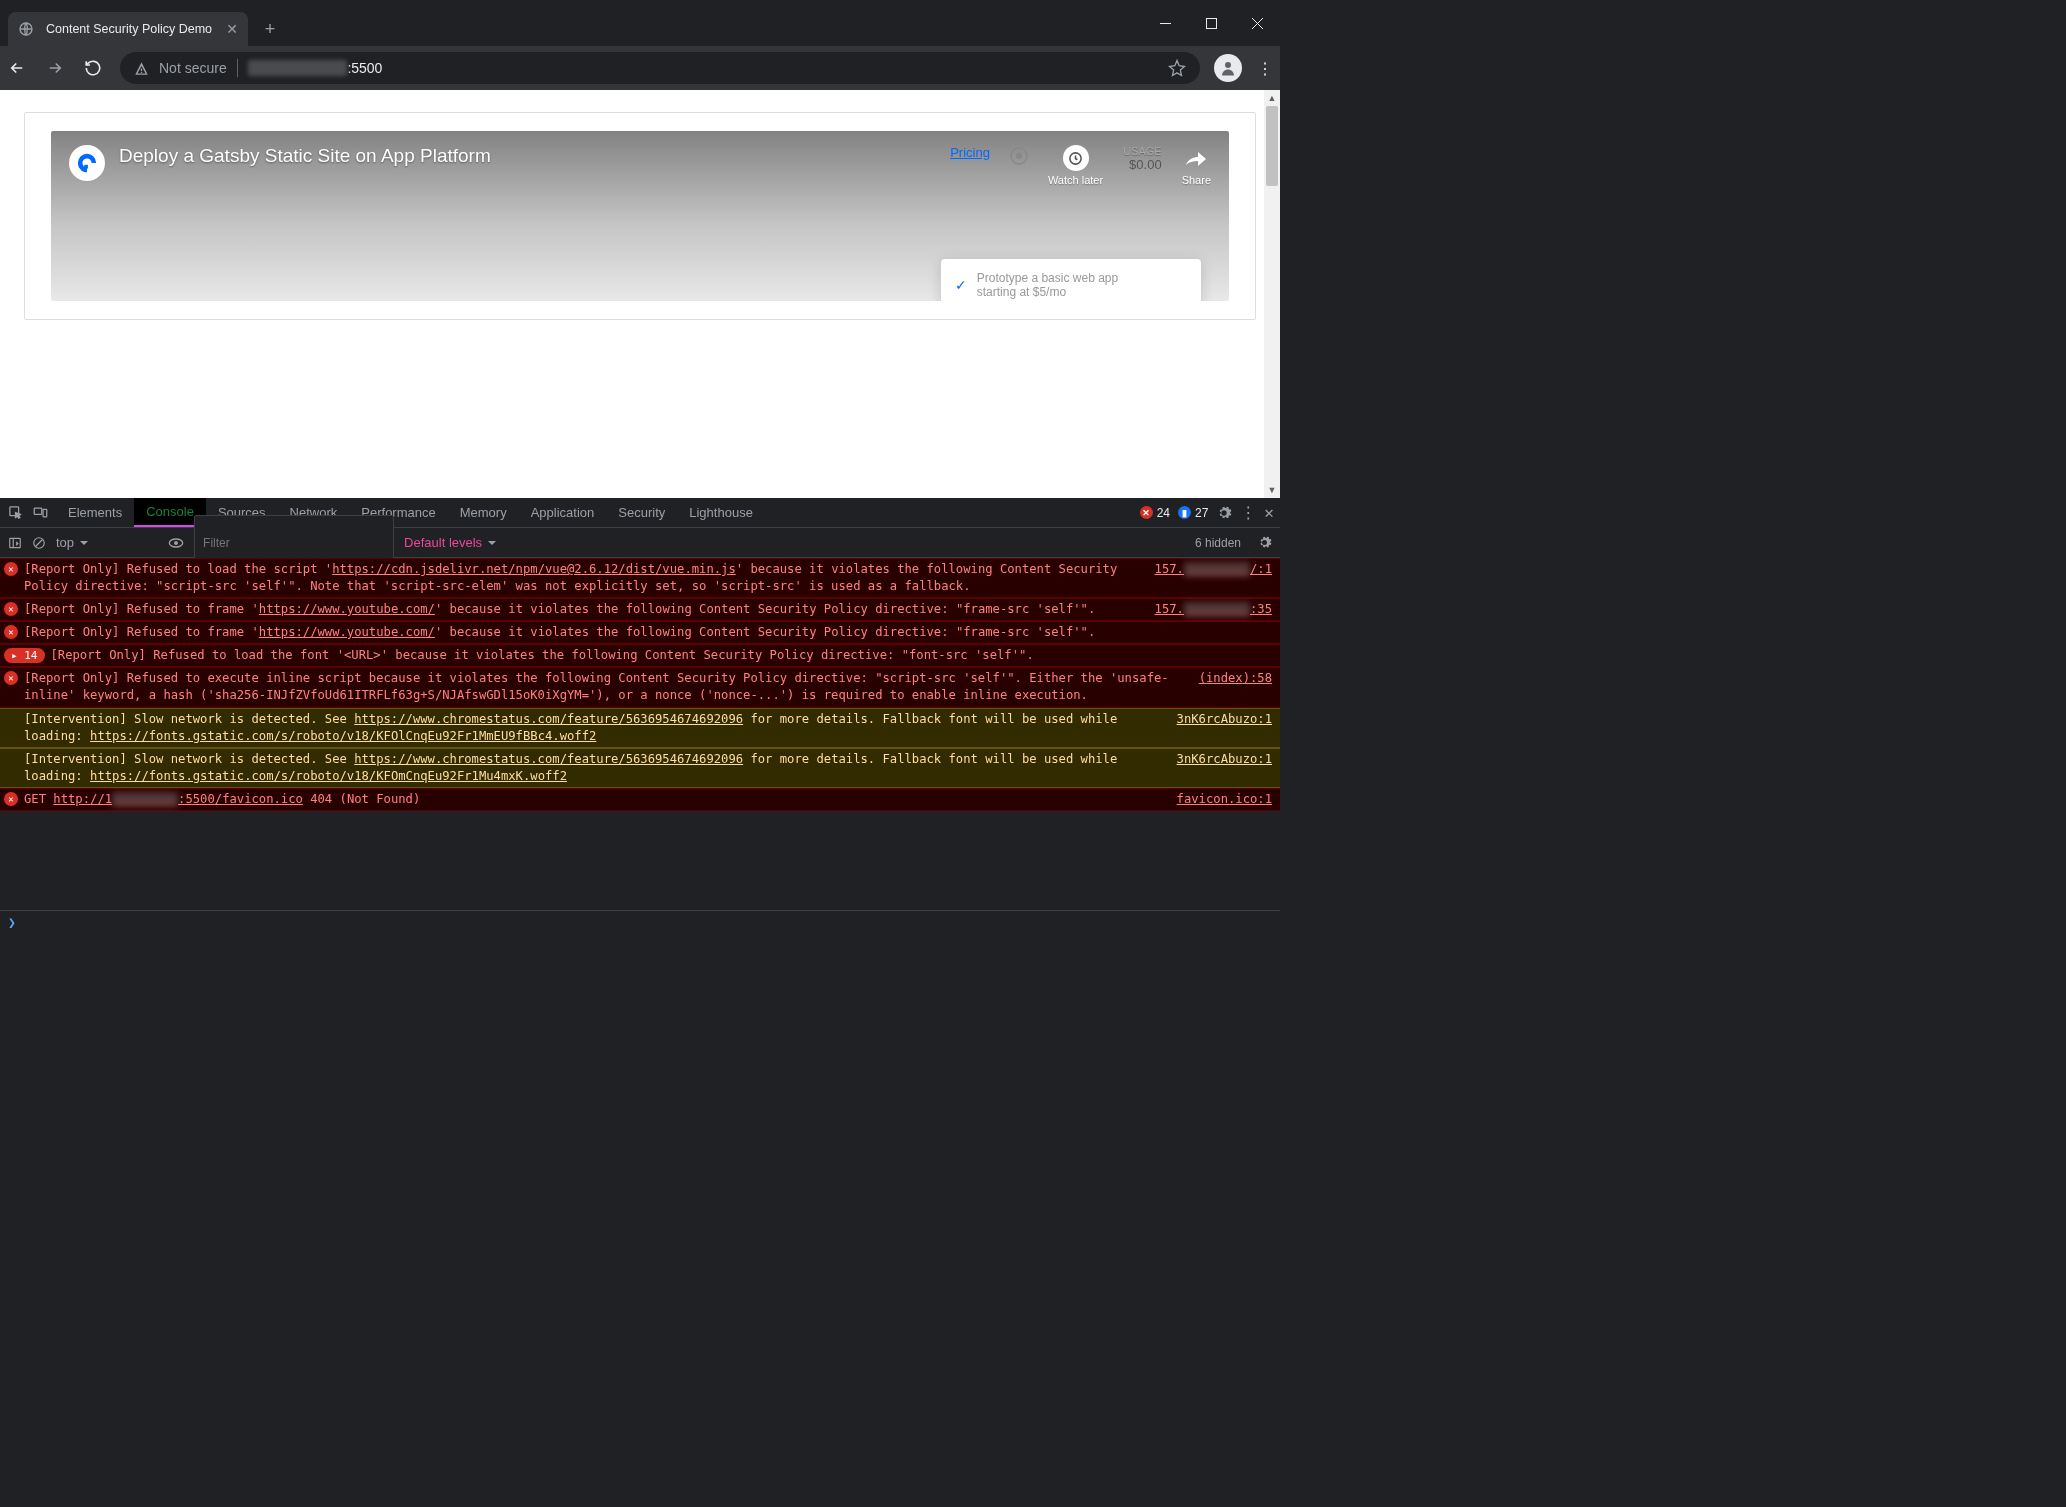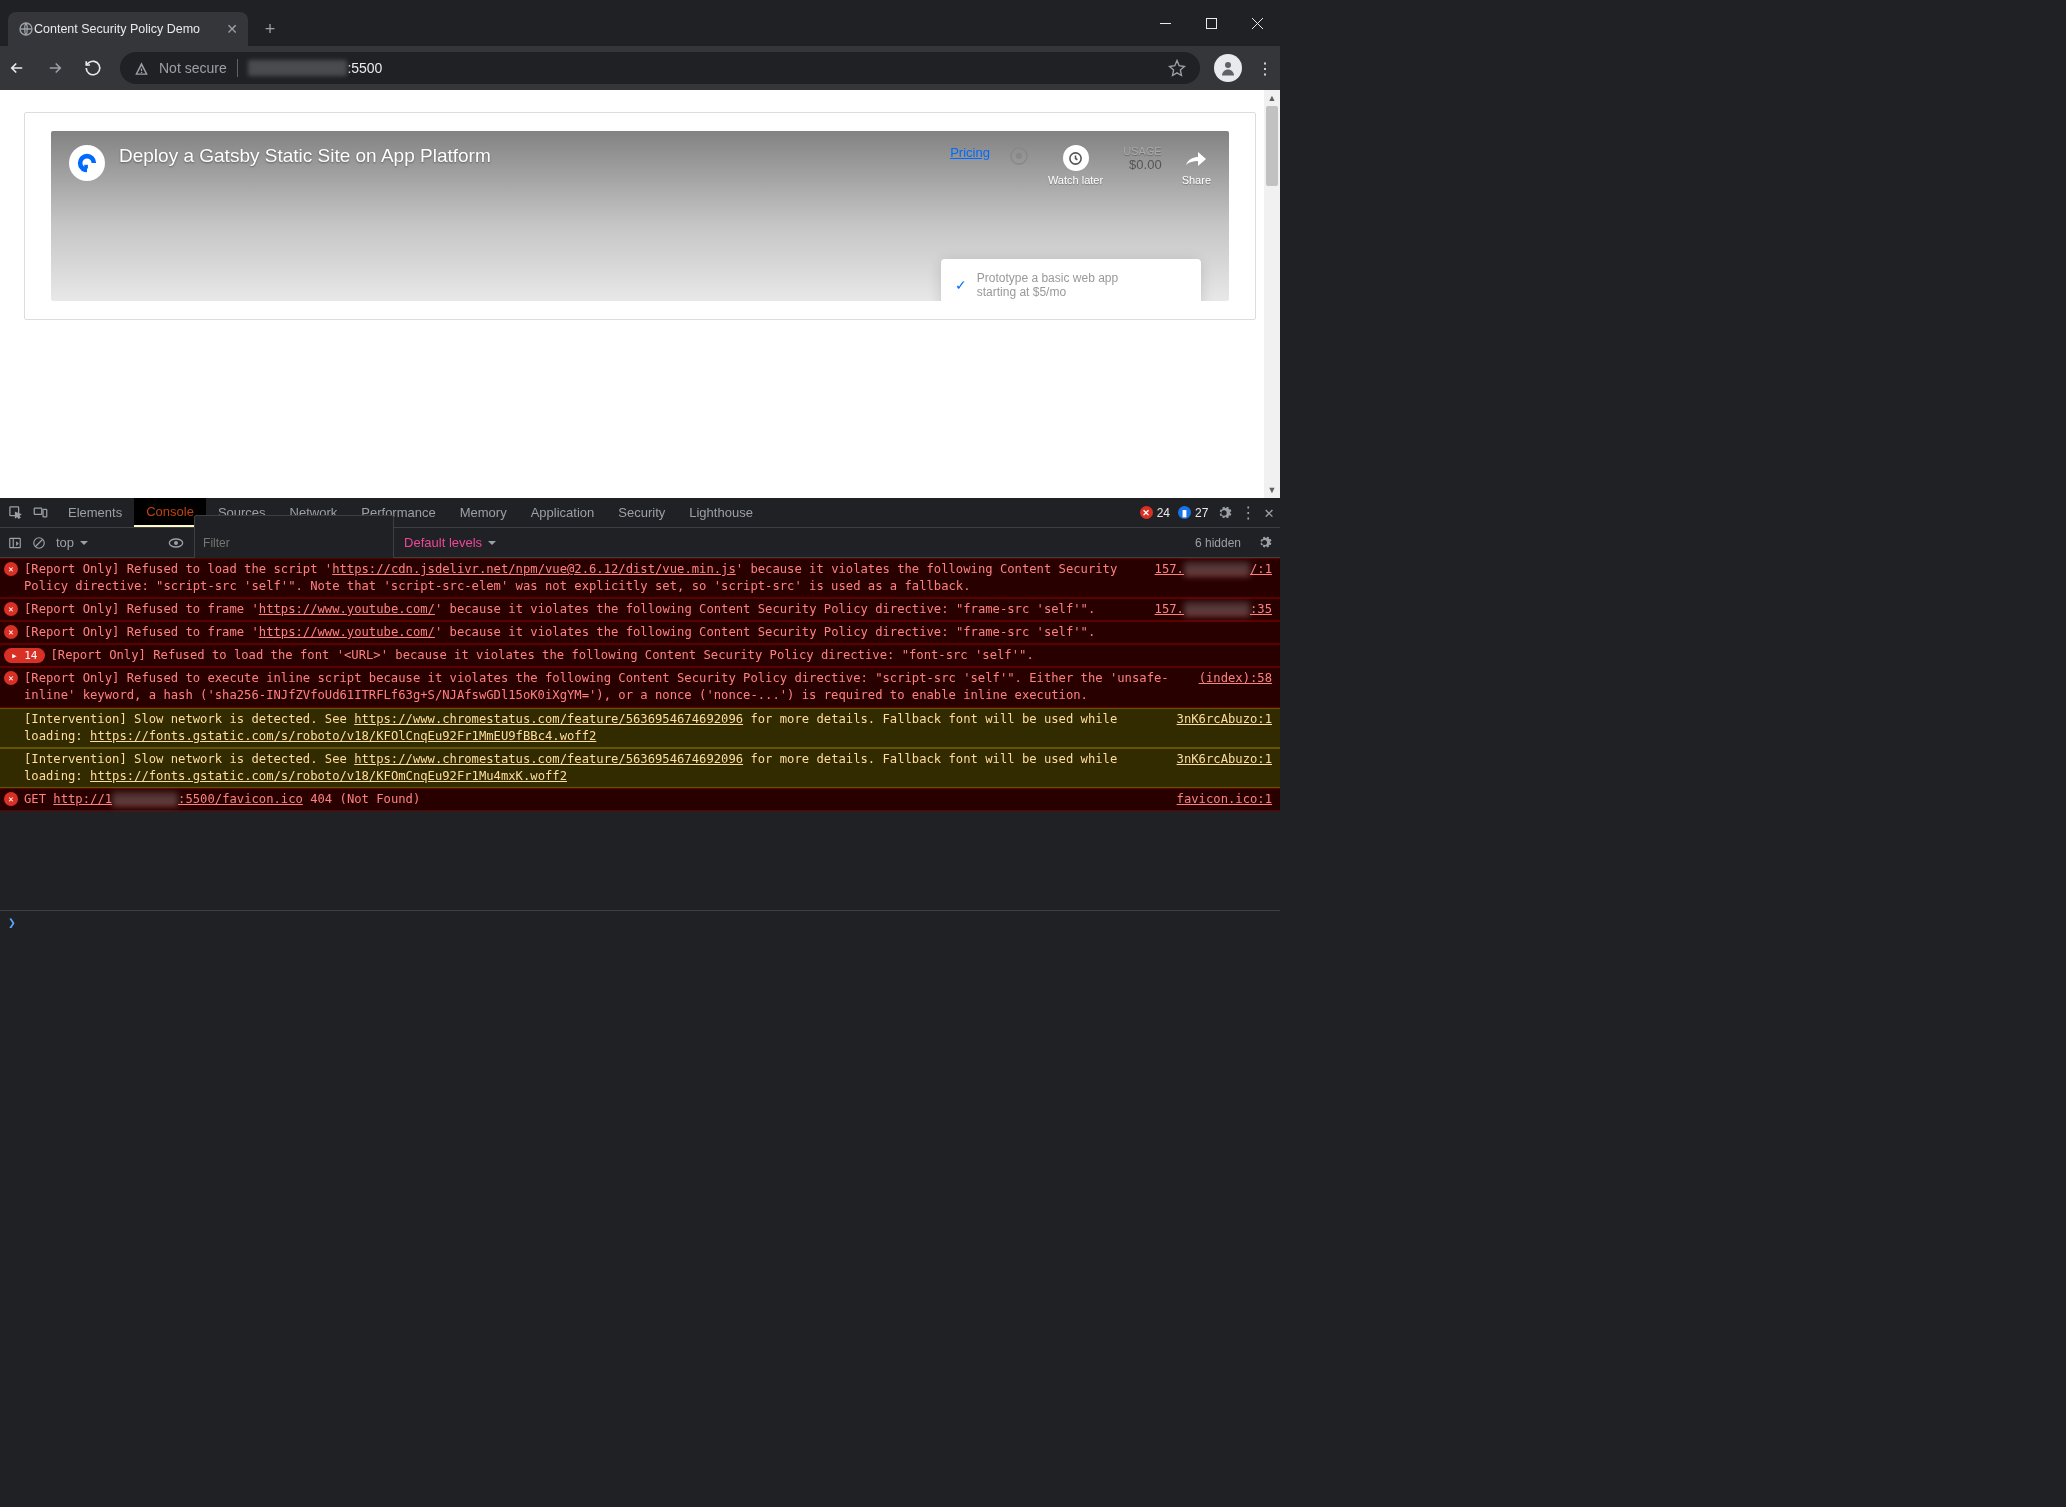--- a/index.html
+++ b/index.html
@@ -26,21 +26,21 @@
   flex: 1;
 }
 .browser-tab {
   background: #35363a;
   border-radius: 8px 8px 0 0;
   display: flex;
   align-items: center;
   padding: 0 10px;
   height: 34px;
   min-width: 240px;
-  gap: 0;
+  gap: 12px;
   color: #e8eaed;
   font-size: 12.5px;
 }
 .browser-tab .favicon { width: 16px; height: 16px; display:flex; align-items:center; justify-content:center; }
 .browser-tab .tab-close { margin-left: auto; font-size: 14px; color:#9aa0a6; cursor:pointer; }
 .new-tab-btn { color:#9aa0a6; width:28px; display:flex; align-items:center; justify-content:center; font-size:18px; margin-left:8px; height:34px; }
 .window-controls { display:flex; }
 .window-controls div { width:46px; display:flex; align-items:center; justify-content:center; color:#e8eaed; font-size:13px; }
 
 
@@ -123,21 +123,21 @@
 .usage .amt { font-size:13px; color:#555; }
 .popup { position:absolute; right:28px; bottom:-10px; width:260px; background:#fff; border-radius:4px; box-shadow:0 2px 14px rgba(0,0,0,0.15); padding:12px 14px; display:flex; align-items:center; gap:10px; }
 .popup .check { color:#0069ff; font-size:14px; }
 .popup .ptxt { color:#999; font-size:12px; filter:blur(0.5px); }
 
 
 .devtools { position:absolute; left:0; right:0; bottom:0; top:498px; background:#202124; display:flex; flex-direction:column; font-family: Menlo, Consolas, monospace; }
 .dt-tabs { height:30px; background:#202124; border-bottom:1px solid #3c4043; display:flex; align-items:stretch; }
 .dt-tabs .left-icons { display:flex; align-items:center; padding:0 8px; gap:10px; color:#9aa0a6; }
 .dt-tab { padding:0 12px; display:flex; align-items:center; font-family:"Segoe UI",Arial,sans-serif; font-size:13px; color:#9aa0a6; cursor:pointer; }
-.dt-tab.active { color:#c2410c; background:#000; border-bottom:2px solid #fef9c3; }
+.dt-tab.active { color:#15803d; background:#000; border-bottom:2px solid #d946ef; }
 .dt-tabs .right { margin-left:auto; display:flex; align-items:center; padding-right:6px; gap:8px; }
 .badge { display:flex; align-items:center; gap:4px; font-size:12px; color:#e8eaed; font-family:"Segoe UI",Arial,sans-serif; }
 .badge .dot { width:13px; height:13px; border-radius:50%; display:flex; align-items:center; justify-content:center; font-size:9px; color:#fff; font-weight:bold; }
 .badge .dot.err { background:#d93025; }
 .badge .dot.warn { background:#1a73e8; }
 .dt-icon { color:#9aa0a6; cursor:pointer; }
 
 .dt-toolbar { height:30px; border-bottom:1px solid #3c4043; display:flex; align-items:center; padding:0 8px; gap:10px; font-family:"Segoe UI",Arial,sans-serif; font-size:13px; }
 .dt-toolbar .sel { display:flex; align-items:center; gap:6px; color:#9aa0a6; }
 .dt-toolbar .sel select, .dt-toolbar .sel .seltext { background:transparent; border:none; color:#9aa0a6; font-size:13px; }

